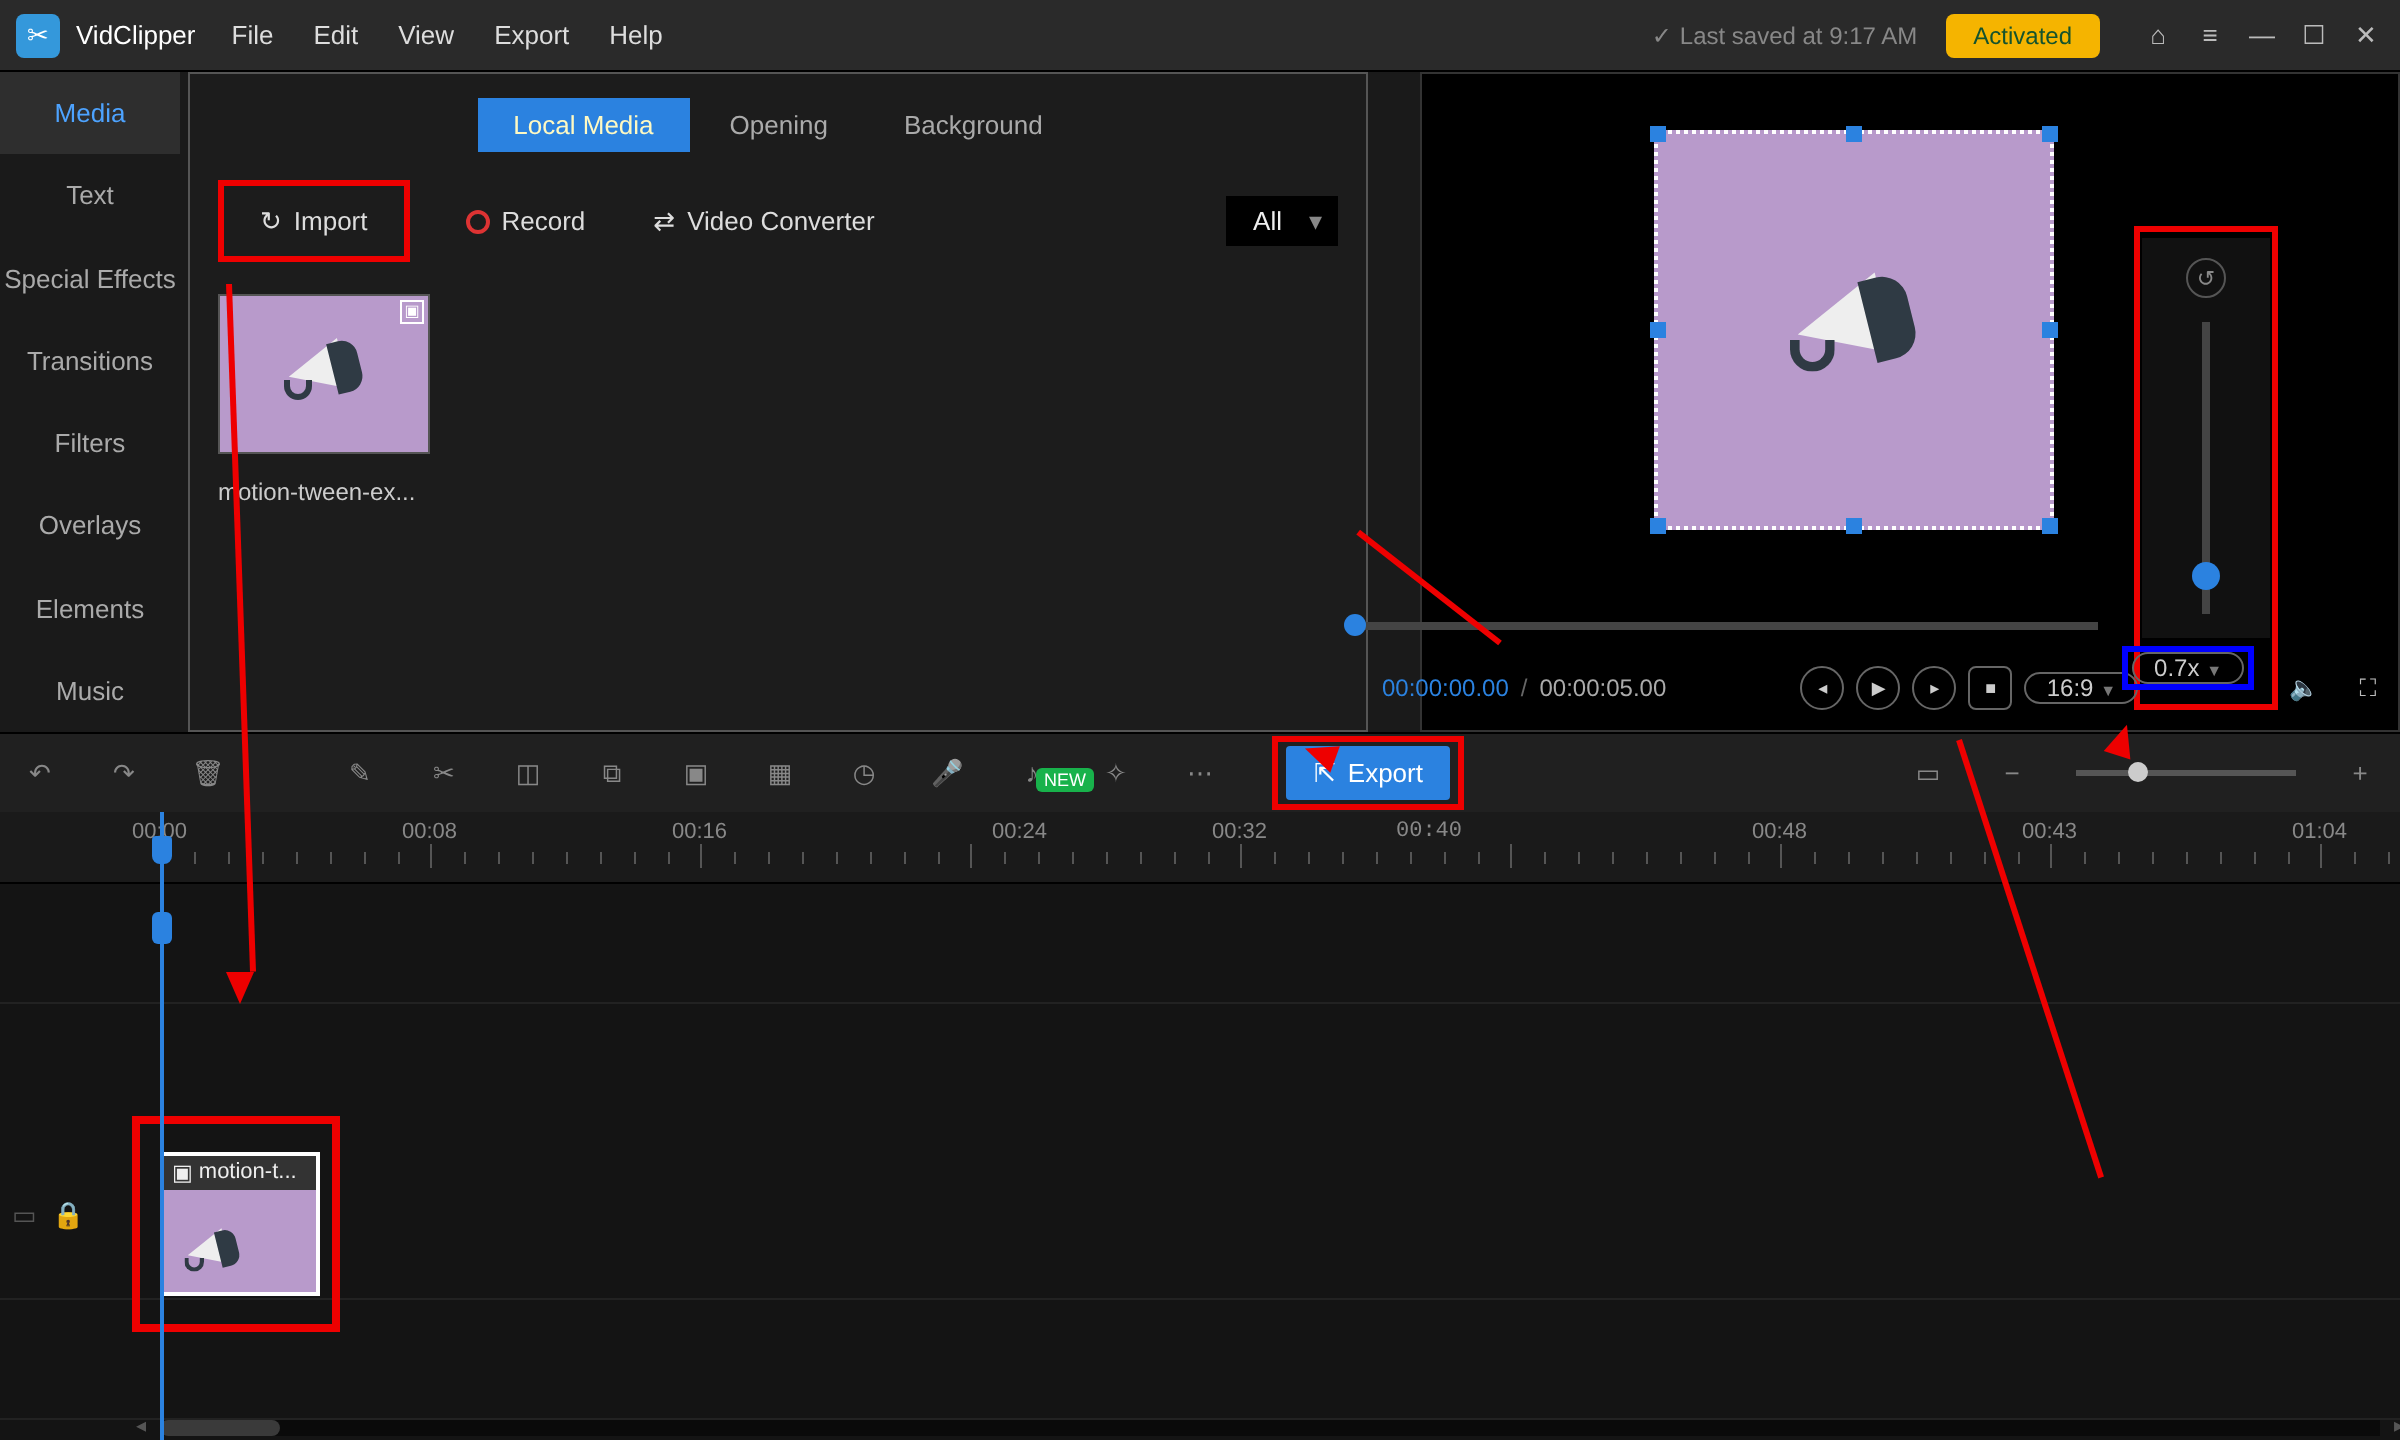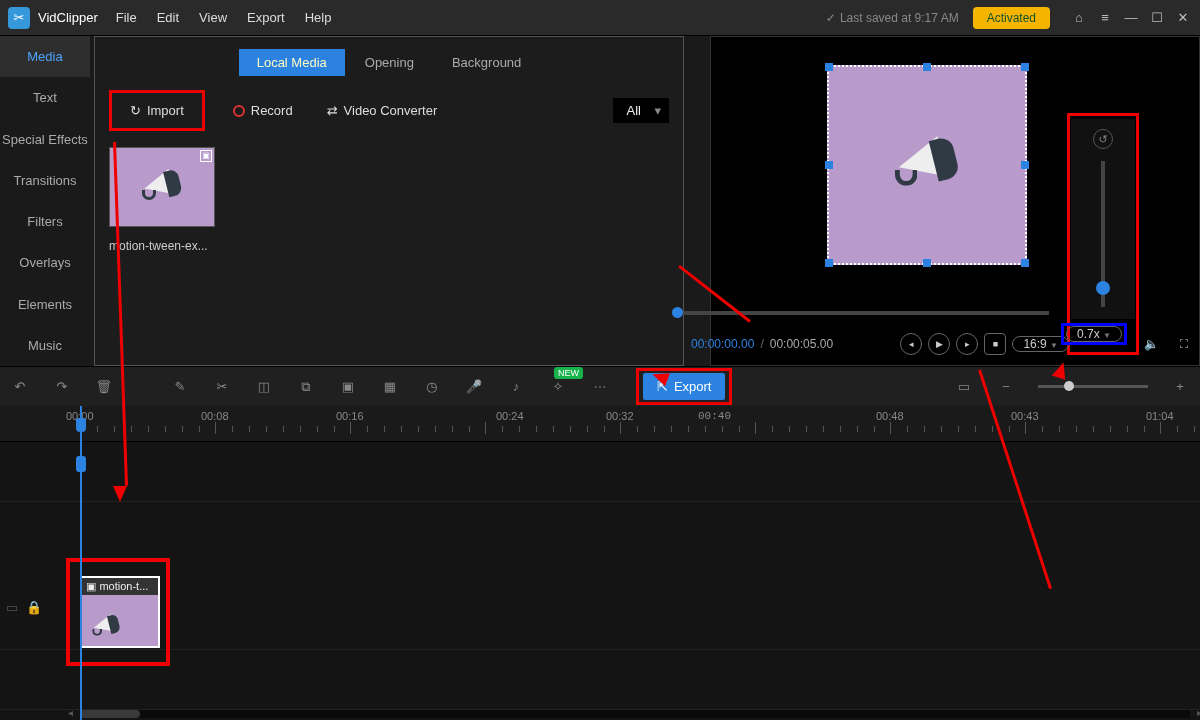--- a/index.html
+++ b/index.html
@@ -53,21 +53,21 @@
 .zoom-reset{width:20px;height:20px;border:1px solid #555;border-radius:50%;display:flex;align-items:center;justify-content:center;color:#888;font-size:11px;}
 .zoom-track{width:4px;background:#444;flex:1;margin:12px 0;position:relative;}
 .zoom-knob{position:absolute;left:-5px;bottom:12px;width:14px;height:14px;background:#2b82e0;border-radius:50%;}
 .zoom-val-hl{position:absolute; right:66px; bottom:10px; border:3px solid #00f; padding:0 2px;}
 
 
 .tl-toolbar { height: 40px; background: #202020; border-top: 1px solid #000; display: flex; align-items: center; padding: 0 10px; gap: 22px; position:relative;}
 .tl-tool { width: 20px; height: 20px; color: #888; cursor: pointer; display:flex;align-items:center;justify-content:center; }
 .export-hl { border: 3px solid #e00; padding: 2px 4px; margin-left: 4px; }
 .export-btn { background: #2b82e0; color: #fff; padding: 6px 14px; display: flex; align-items: center; gap: 6px; cursor: pointer; border-radius:2px;}
-.new-badge { background:#18b24b;color:#fff;font-size:9px;padding:1px 4px;border-radius:3px;position:absolute;left:518px;top:0;margin-left:36px;}
+.new-badge { background:#18b24b;color:#fff;font-size:9px;padding:1px 4px;border-radius:3px;position:absolute;left:518px;top:17px;}
 .tl-spacer { flex: 1; }
 .zoom-slider { width: 110px; height: 3px; background: #555; position: relative; }
 .zoom-slider-knob{position:absolute;left:26px;top:-4px;width:10px;height:10px;background:#ccc;border-radius:50%;}
 
 
 .ruler { height: 36px; background: #1a1a1a; position: relative; border-bottom:1px solid #000; }
 .ruler-label { position: absolute; top: 4px; color: #888; font-size: 11px; }
 .tick{position:absolute;top:20px;width:1px;height:6px;background:#555;}
 .playhead { position: absolute; left: 80px; top: 0; bottom: -290px; width: 2px; background: #2b82e0; z-index:5;}
 .playhead-cap{position:absolute;left:76px;top:12px;width:10px;height:14px;background:#2b82e0;border-radius:2px 2px 4px 4px;z-index:6;}

